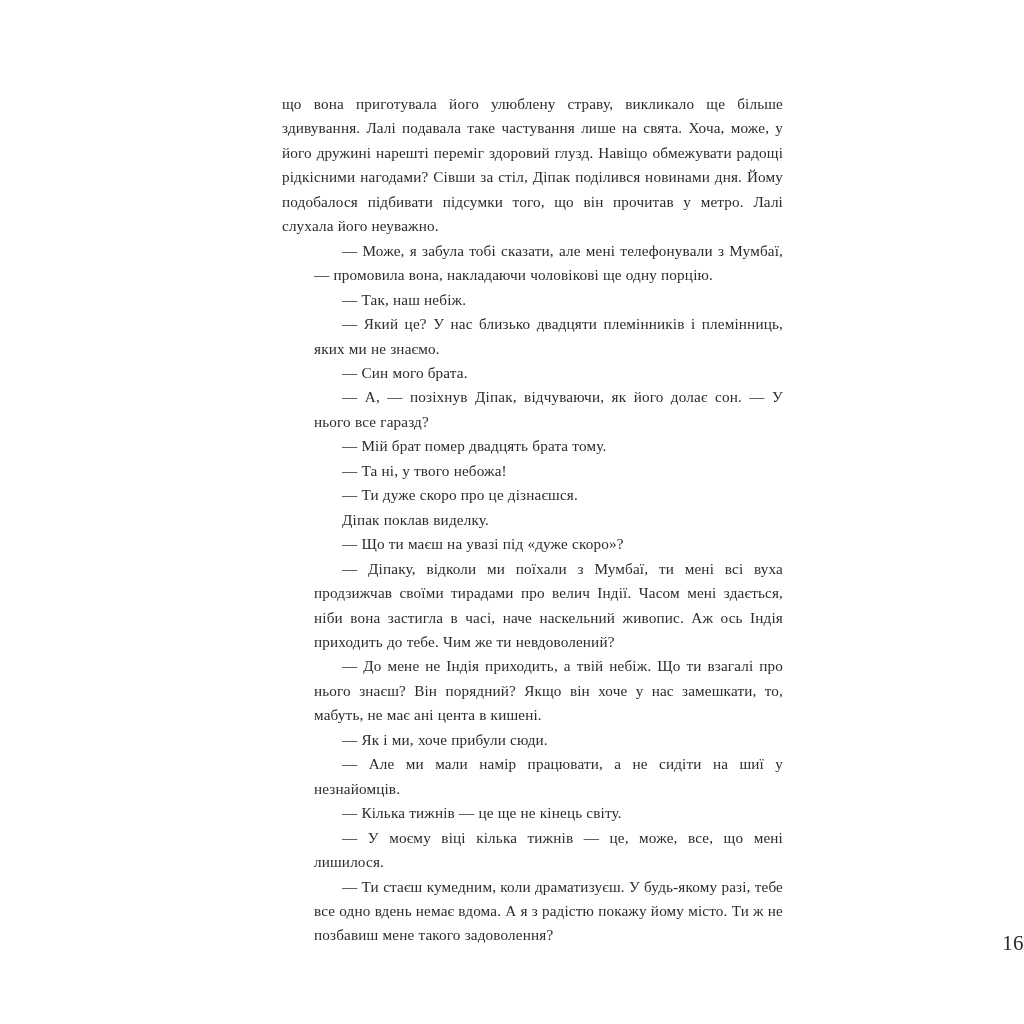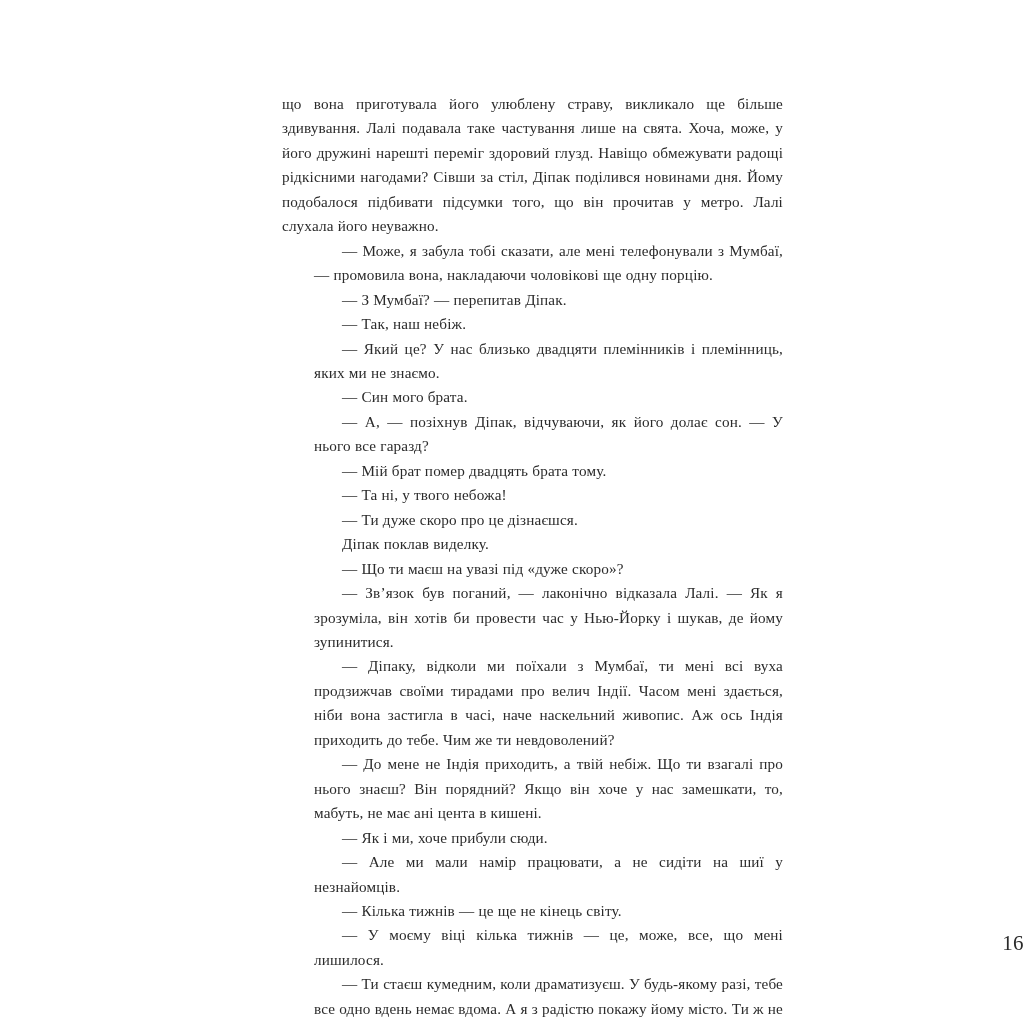--- a/index.html
+++ b/index.html
@@ -75,31 +75,29 @@
   }
 </style>
 </head>
 <body>
 
 <div class="page">
 
   <div class="text-column">
     <p class="para cont">що вона приготувала його улюблену страву, викликало ще більше здивування. Лалі подавала таке частування лише на свята. Хоча, може, у його дружині нарешті переміг здоровий глузд. Навіщо обмежувати радощі рідкісними нагодами? Сівши за стіл, Діпак поділився новинами дня. Йому подобалося підбивати підсумки того, що він прочитав у метро. Лалі слухала його неуважно.</p>
     <p class="para indent">— Може, я забула тобі сказати, але мені телефонували з Мумбаї, — промовила вона, накладаючи чоловікові ще одну порцію.</p>
-    <p class="para indent">— З Мумбаї? — перепитав Діпак.</p>
     <p class="para indent">— Так, наш небіж.</p>
     <p class="para indent">— Який це? У нас близько двадцяти племінників і племінниць, яких ми не знаємо.</p>
     <p class="para indent">— Син мого брата.</p>
     <p class="para indent">— А, — позіхнув Діпак, відчуваючи, як його долає сон. — У нього все гаразд?</p>
     <p class="para indent">— Мій брат помер двадцять брата тому.</p>
     <p class="para indent">— Та ні, у твого небожа!</p>
     <p class="para indent">— Ти дуже скоро про це дізнаєшся.</p>
     <p class="para indent">Діпак поклав виделку.</p>
     <p class="para indent">— Що ти маєш на увазі під «дуже скоро»?</p>
-    <p class="para indent">— Зв’язок був поганий, — лаконічно відказала Лалі. — Як я зрозуміла, він хотів би провести час у Нью-Йорку і шукав, де йому зупинитися.</p>
     <p class="para indent">— Діпаку, відколи ми поїхали з Мумбаї, ти мені всі вуха продзижчав своїми тирадами про велич Індії. Часом мені здається, ніби вона застигла в часі, наче наскельний живопис. Аж ось Індія приходить до тебе. Чим же ти невдоволений?</p>
     <p class="para indent">— До мене не Індія приходить, а твій небіж. Що ти взагалі про нього знаєш? Він порядний? Якщо він хоче у нас замешкати, то, мабуть, не має ані цента в кишені.</p>
     <p class="para indent">— Як і ми, хоче прибули сюди.</p>
     <p class="para indent">— Але ми мали намір працювати, а не сидіти на шиї у незнайомців.</p>
     <p class="para indent">— Кілька тижнів — це ще не кінець світу.</p>
     <p class="para indent">— У моєму віці кілька тижнів — це, може, все, що мені лишилося.</p>
     <p class="para indent">— Ти стаєш кумедним, коли драматизуєш. У будь-якому разі, тебе все одно вдень немає вдома. А я з радістю покажу йому місто. Ти ж не позбавиш мене такого задоволення?</p>
   </div>
 
   <div class="folio">16</div>

